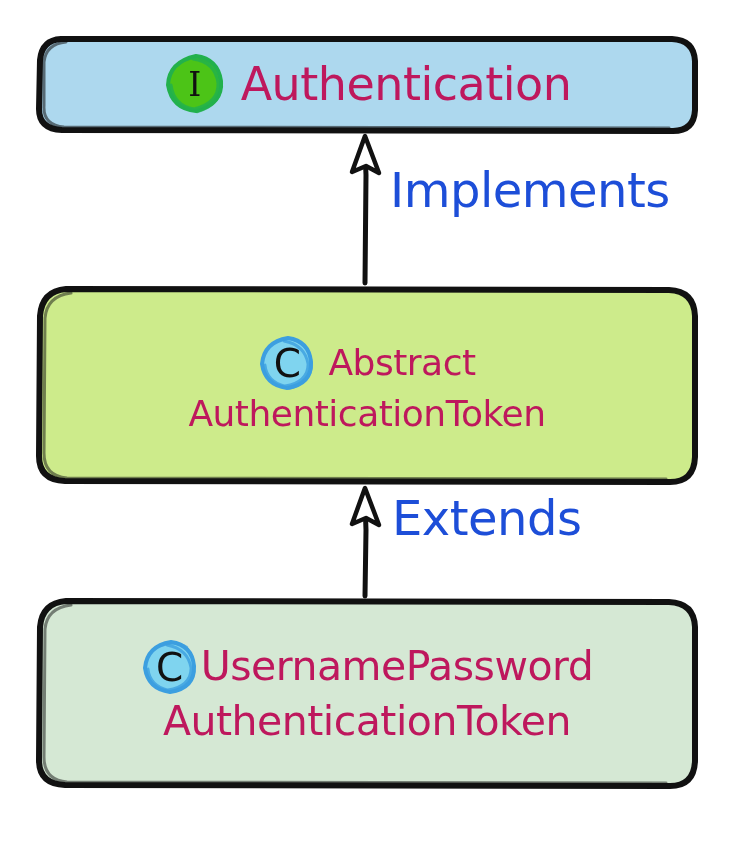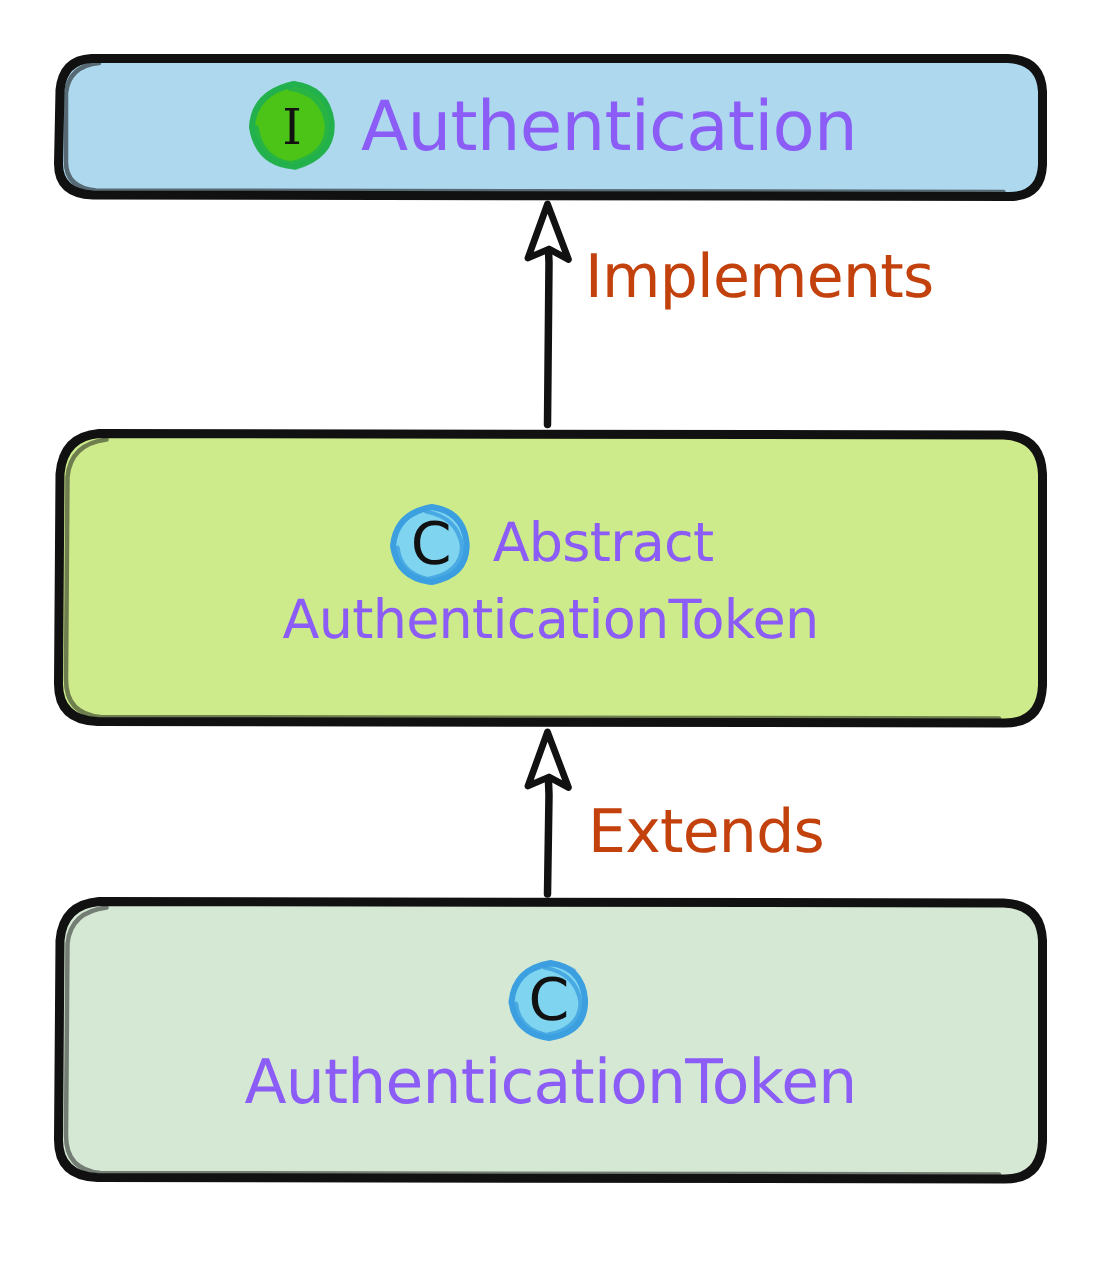--- a/index.html
+++ b/index.html
@@ -52,21 +52,21 @@
     display: flex;
     flex-direction: row;
     align-items: center;
     justify-content: center;
     white-space: nowrap;
   }
 
   .node-title {
     font-family: "DejaVu Sans", sans-serif;
     font-weight: 400;
-    color: #8b5cf6;
+    color: #be185d;
     letter-spacing: -0.5px;
   }
 
   
   #node-authentication {
     left: 33px;
     top: 33px;
     width: 668px;
     height: 102px;
   }
@@ -114,27 +114,27 @@
     font-size: 39px;
     font-weight: 400;
   }
   .badge.badge-class-tight { margin-right: 2px; }
 
   
   .edge-label {
     position: absolute;
     z-index: 4;
     font-family: "DejaVu Sans", sans-serif;
-    font-size: 40px;
-    color: #c2410c;
+    font-size: 48px;
+    color: #1d4ed8;
     letter-spacing: -0.5px;
     white-space: nowrap;
   }
   #edge-label-implements { left: 390px; top: 162px; }
-  #edge-label-extends    { left: 392px; top: 532px; }
+  #edge-label-extends    { left: 392px; top: 490px; }
 </style>
 </head>
 <body>
 
 <div id="diagram-canvas">
 
   <svg width="742" height="847" style="position:absolute;left:0;top:0;z-index:1;">
 
     <g>
       <path d="M 365 283 L 366 175 L 365 152" fill="none" stroke="#111111" stroke-width="5" stroke-linecap="round"></path>
@@ -204,20 +204,21 @@
       <div class="node-line">
         <span class="badge badge-class badge-class-tight">
           <svg width="58" height="58" viewBox="0 0 58 58">
             <path d="M 29 5 Q 50 8 52 28 Q 53 49 29 53 Q 8 51 5 30 Q 6 9 29 5 Z" fill="#7FD4EF"></path>
             <path d="M 30 4 Q 51 7 53 28 Q 54 50 29 54 Q 7 51 4 30 Q 6 8 30 4" fill="none" stroke="#3C9FE0" stroke-width="4" stroke-linecap="round"></path>
             <path d="M 26 7 Q 47 11 50 30 Q 50 48 27 52 Q 9 48 7 31" fill="none" stroke="#3C9FE0" stroke-width="2.8" stroke-linecap="round" opacity="0.8"></path>
             <path d="M 20 8 Q 34 2 46 9" fill="none" stroke="#3C9FE0" stroke-width="2.4" stroke-linecap="round" opacity="0.6"></path>
           </svg>
           <span class="badge-letter">C</span>
         </span>
+        <span class="node-title">UsernamePassword</span>
       </div>
       <div class="node-line">
         <span class="node-title">AuthenticationToken</span>
       </div>
     </div>
   </div>
 
   <div class="edge-label" id="edge-label-implements">Implements</div>
   <div class="edge-label" id="edge-label-extends">Extends</div>
 

